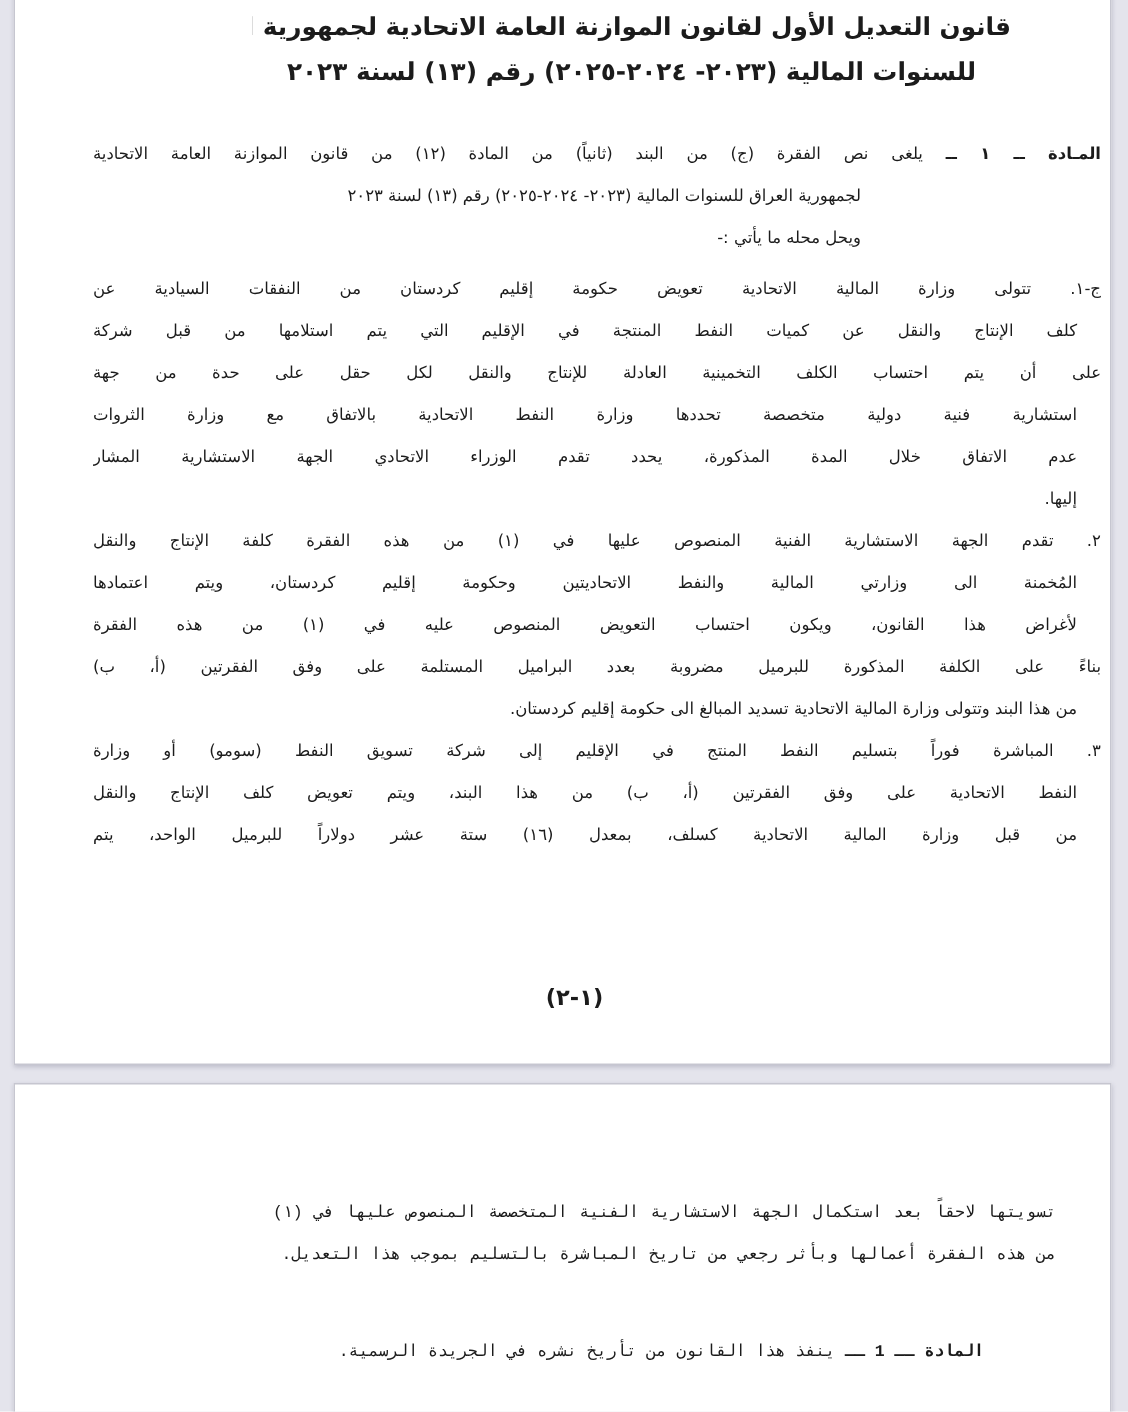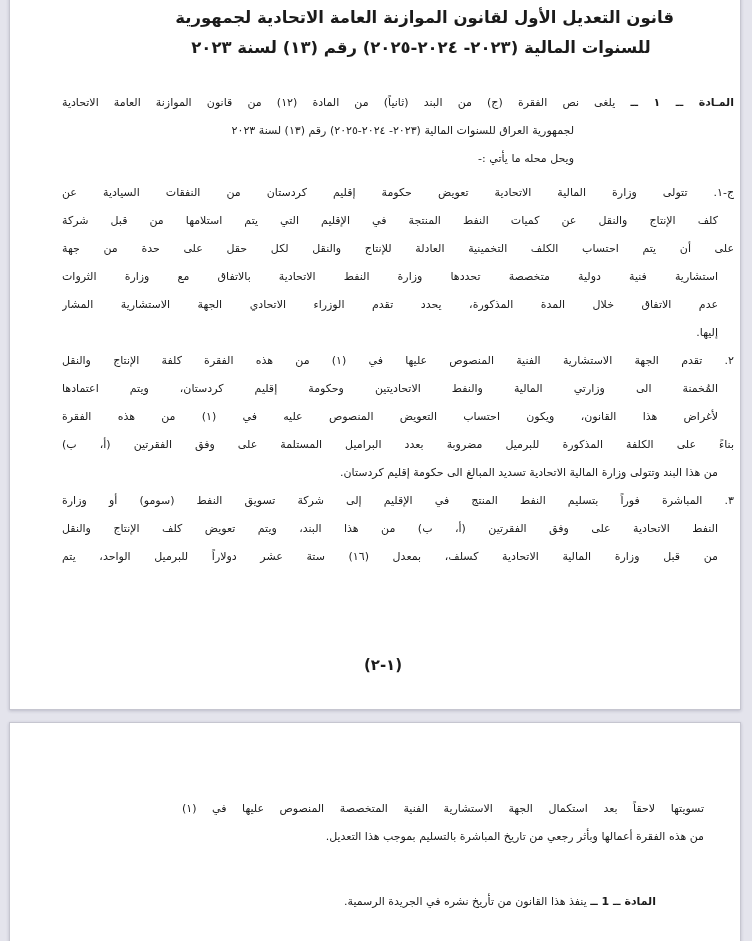--- a/index.html
+++ b/index.html
@@ -34,21 +34,21 @@
   .ra{text-align:right;}
   .ind16{padding-right:16px;}
   .ind160{padding-right:160px;}
   .ind30{padding-right:30px;}
   .ind78{padding-right:78px;}
   .indL120{padding-left:120px;}
   .body1{position:absolute;top:94px;right:6px;left:52px;}
   .grp{margin-top:6px;}
   .pgnum-row{position:absolute;top:656px;left:16px;right:0;text-align:center;height:28px;line-height:28px;}
   .pgnum{direction:ltr;unicode-bidi:bidi-override;font-weight:700;font-size:15px;letter-spacing:1px;}
-  .body2{position:absolute;top:72px;right:6px;left:52px;}
+  .body2{position:absolute;top:72px;right:6px;left:52px;font-family:Liberation Mono, monospace;}
   .m2row{margin-top:37px;}
 </style>
 </head>
 <body>
 
 <div class="page" id="page1">
 
   <div class="title-block">
     <div class="ln t b c">قانون التعديل الأول لقانون الموازنة العامة الاتحادية لجمهورية العراق</div>
     <div class="ln t b c">للسنوات المالية (٢٠٢٣- ٢٠٢٤-٢٠٢٥) رقم (١٣) لسنة ٢٠٢٣</div>

